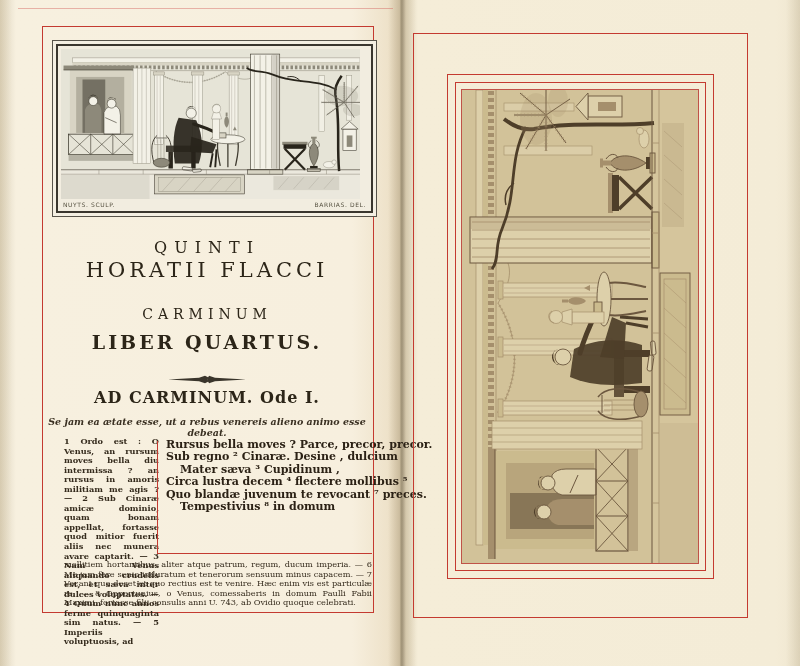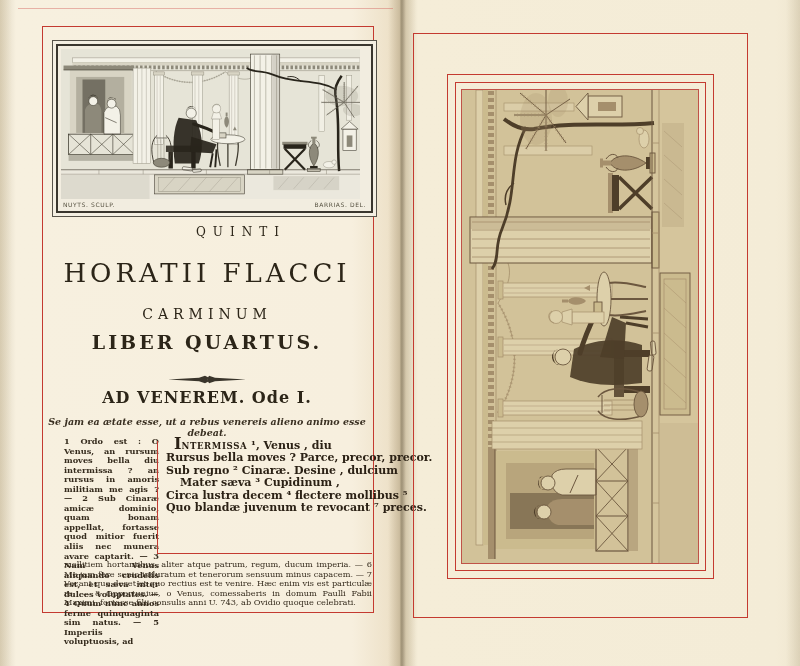--- a/index.html
+++ b/index.html
@@ -29,22 +29,22 @@
   .plate-gray{--paper:#ebe8dd;--lite:#f3f1e7;--wall:#d8d4c4;--mid:#8d897a;--ink:#3f3b30;--dark:#28241b;}
   .plate-sepia{--paper:#dccb9f;--lite:#e5d7ae;--wall:#d2c08f;--mid:#a8906a;--ink:#6a5339;--dark:#4a3822;}
   .scene-slot svg{display:block;}
   .f-paper{fill:var(--paper);} .f-lite{fill:var(--lite);} .f-wall{fill:var(--wall);}
   .f-mid{fill:var(--mid);} .f-dark{fill:var(--dark);}
   .ln{fill:none;stroke:var(--ink);stroke-width:1;} .ln2{fill:none;stroke:var(--mid);stroke-width:.8;}
   .dentil{fill:none;stroke:var(--mid);stroke-width:6;stroke-dasharray:4 3;}
   .st-ink{stroke:var(--ink);stroke-width:.9;} .st-mid{stroke:var(--mid);stroke-width:.7;}
   
   .c{position:absolute;left:42px;width:330px;text-align:center;color:#2c2518;}
-  .t-quinti{top:225px;font-size:12px;letter-spacing:7px;padding-left:34px;}
-  .t-main{top:258px;font-size:26px;letter-spacing:4px;}
+  .t-quinti{top:238px;font-size:16px;letter-spacing:7px;}
+  .t-main{top:258px;font-size:21px;letter-spacing:4px;}
   .t-carminum{top:306px;font-size:14px;letter-spacing:5px;}
   .t-liber{top:331px;font-size:19px;letter-spacing:3px;font-weight:bold;}
   .ornament{top:369px;}
   .t-ode{top:388px;font-size:16px;font-weight:bold;letter-spacing:1px;}
   .t-epigraph{top:416px;font-size:9.5px;font-style:italic;font-weight:bold;color:#3a3022;}
   
   .commentary{position:absolute;left:64px;top:437px;width:95px;font-size:8.2px;line-height:9.55px;
         text-align:justify;color:#352b1d;font-weight:bold;}
   .verse{position:absolute;left:166px;top:439px;width:202px;font-size:11px;line-height:12.45px;
         font-weight:bold;color:#2b2115;white-space:nowrap;}
@@ -205,40 +205,38 @@
   <div class="c t-liber">LIBER QUARTUS.</div>
 
   <div class="c ornament">
     <svg width="78" height="9" viewBox="0 0 78 9">
         <polygon points="0,4.5 31,2.8 37,0.8 41,2.8 39,4.5 41,6.2 37,8.2 31,6.2" fill="#3a352b"></polygon>
         <polygon points="78,4.5 47,2.8 41,0.8 39,4.5 41,8.2 47,6.2" fill="#3a352b"></polygon>
       </svg>
   </div>
 
   <div class="c t-ode">
-    <span>AD VENEREM.</span>
+    <span>AD CARMINUM.</span>
     <span> </span>
     <span>Ode I.</span>
   </div>
   <div class="c t-epigraph">Se jam ea ætate esse, ut a rebus venereis alieno animo esse debeat.</div>
 
   <div class="commentary">1 Ordo est : O Venus, an rursum moves bella diu intermissa ? an rursus in amoris militiam me agis ? — 2 Sub Cinaræ amicæ dominio, quam bonam appellat, fortasse quod mitior fuerit aliis nec munera avare captarit. — 3 Nam Venus aliquando crudelis est, et sæva inter dulces voluptates. — 4 Quum nunc annos ferme quinquaginta sim natus. — 5 Imperiis voluptuosis, ad</div>
 
   <div class="redline" style="left:157px;top:441px;width:1px;height:112px;"></div>
   <div class="redline" style="left:157px;top:553px;width:215px;height:1px;"></div>
 
   <div class="verse">
-    <div class="verse-first">
-      <span class="dropcap">I</span><span class="smallcaps">NTERMISSA</span><span> ¹, Venus , diu</span>
-    </div>
     <div>Rursus bella moves ? Parce, precor, precor.</div>
     <div>Sub regno ² Cinaræ. Desine , dulcium</div>
     <div class="indent">Mater sæva ³ Cupidinum ,</div>
     <div>Circa lustra decem ⁴ flectere mollibus ⁵</div>
     <div>Quo blandæ juvenum te revocant ⁷ preces.</div>
+    <div class="indent">Tempestivius ⁸ in domum</div>
   </div>
 
   <div class="footer-note">mollitiem hortantibus, aliter atque patrum, regum, ducum imperia. — 6 Me jam fere senio induratum et tenerorum sensuum minus capacem. — 7 Vocant quo decet et quo rectius est te venire. Hæc enim vis est particulæ re. — 8 Opportunius, o Venus, comessaberis in domum Paulli Fabii Maximi, fortasse filii consulis anni U. 743, ab Ovidio quoque celebrati.</div>
 
   <div class="redbox" style="left:413px;top:33px;width:333px;height:583px;border-width:1.4px;"></div>
   <div class="redbox" style="left:447px;top:74px;width:265px;height:503px;"></div>
   <div class="redbox" style="left:455px;top:82px;width:249px;height:487px;"></div>
 
   <div class="photo">
     <div class="rot" style="width:236px;height:473px;">

